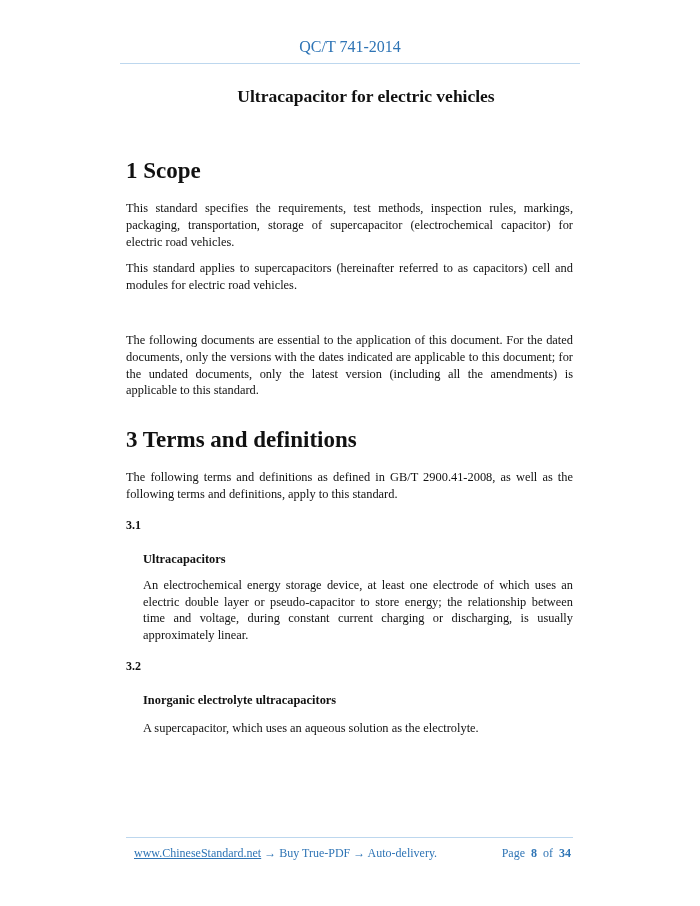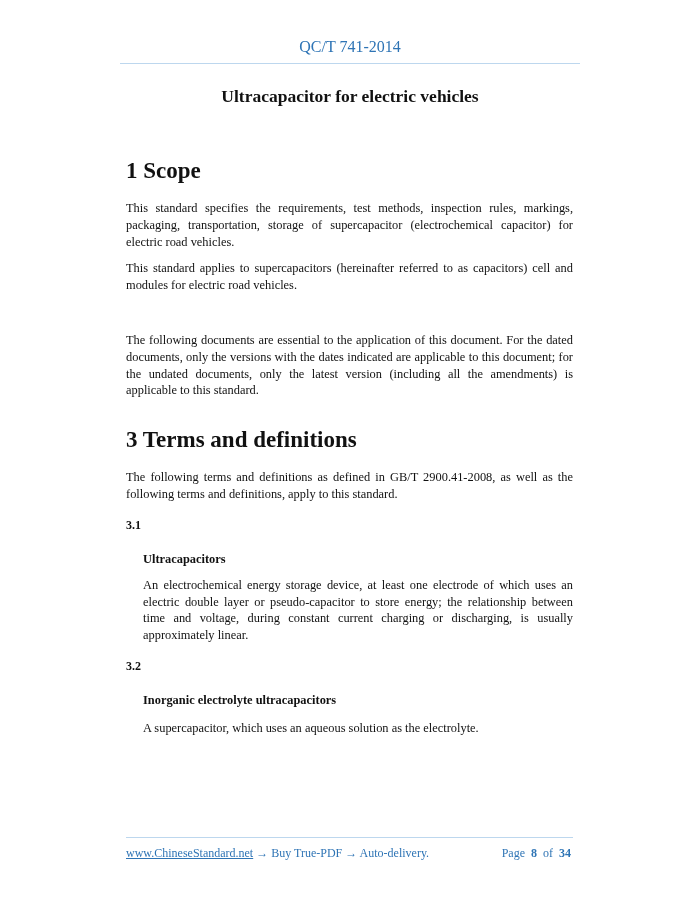--- a/index.html
+++ b/index.html
@@ -27,21 +27,21 @@
     .header-rule {
       position: absolute;
       left: 120px;
       top: 63px;
       width: 460px;
       height: 1px;
       background: #bdd7ee;
     }
     .doc-title {
       position: absolute;
-      left: 120px;
+      left: 136px;
       top: 86px;
       width: 460px;
       text-align: center;
       font-size: 17.5px;
       font-weight: bold;
     }
     .content {
       position: absolute;
       left: 126px;
       top: 160px;
@@ -87,20 +87,21 @@
       position: absolute;
       left: 126px;
       top: 846px;
       width: 447px;
       font-size: 12px;
       color: #2e74b5;
     }
     .footer-link {
       color: #2e74b5;
       text-decoration: underline;
+      margin-left: 8px;
     }
     .footer-page {
       position: absolute;
       right: 2px;
       top: 0;
     }
     .footer-page b {
       font-weight: bold;
     }
   </style>

